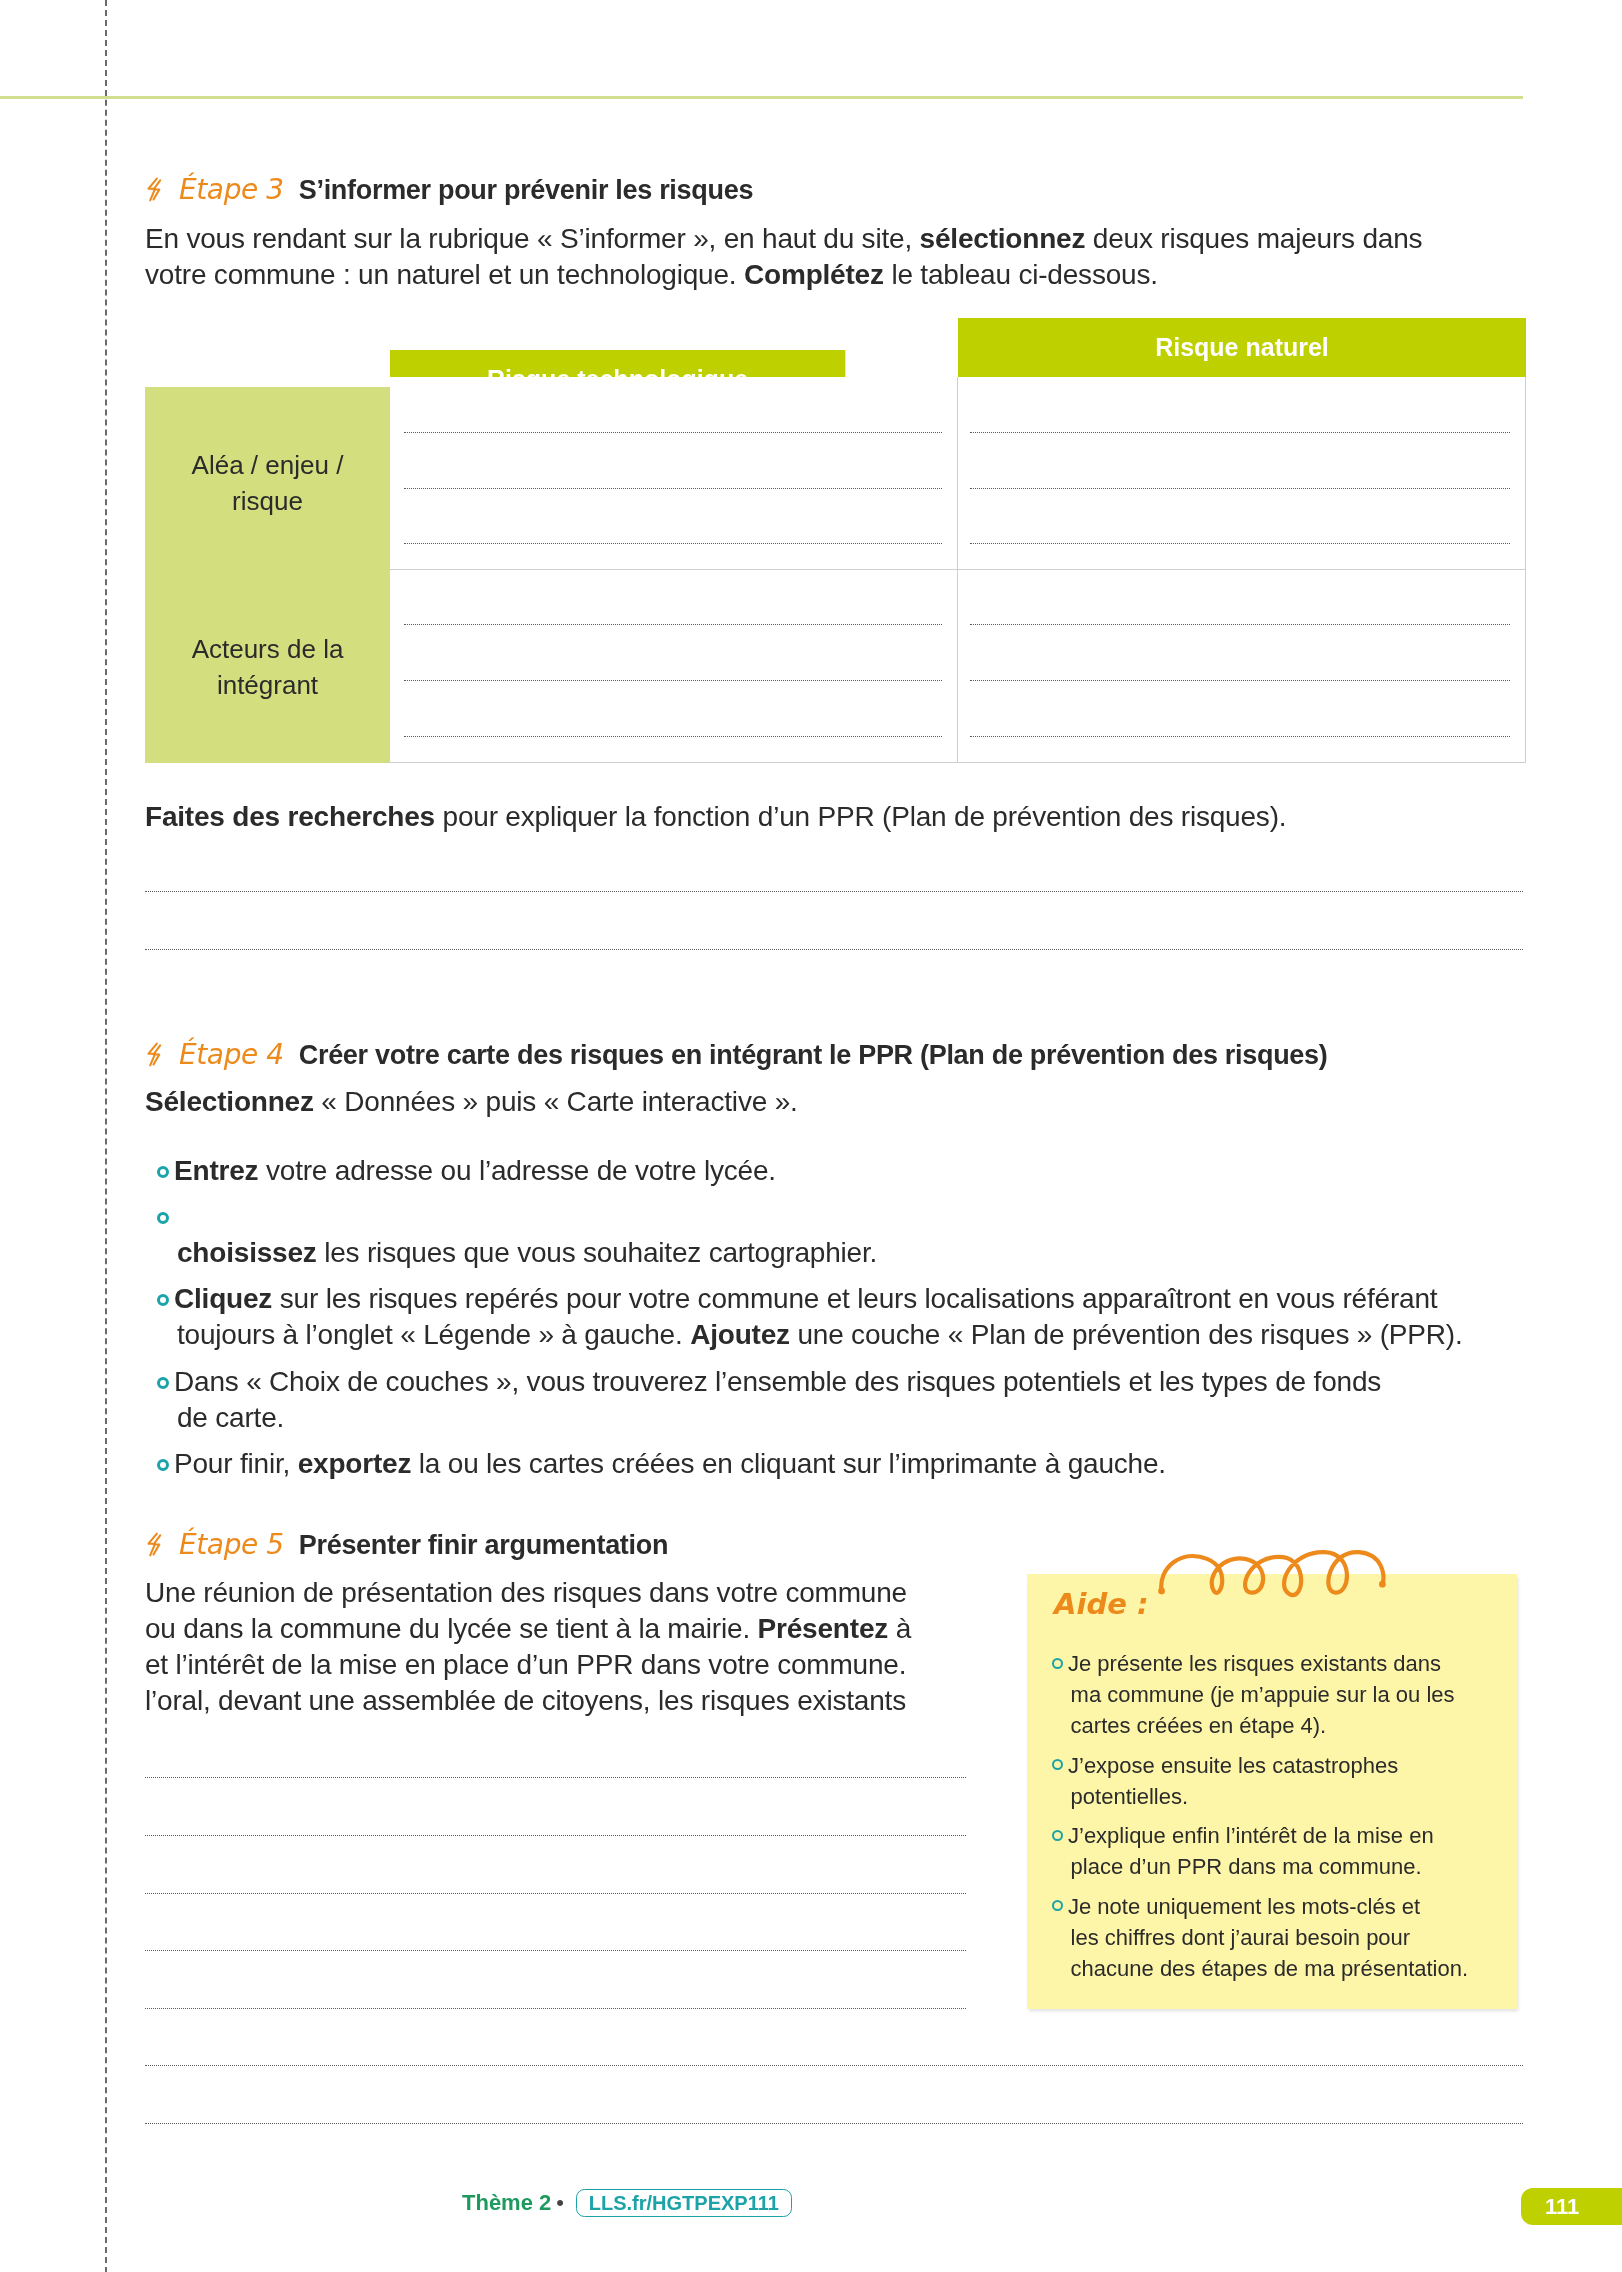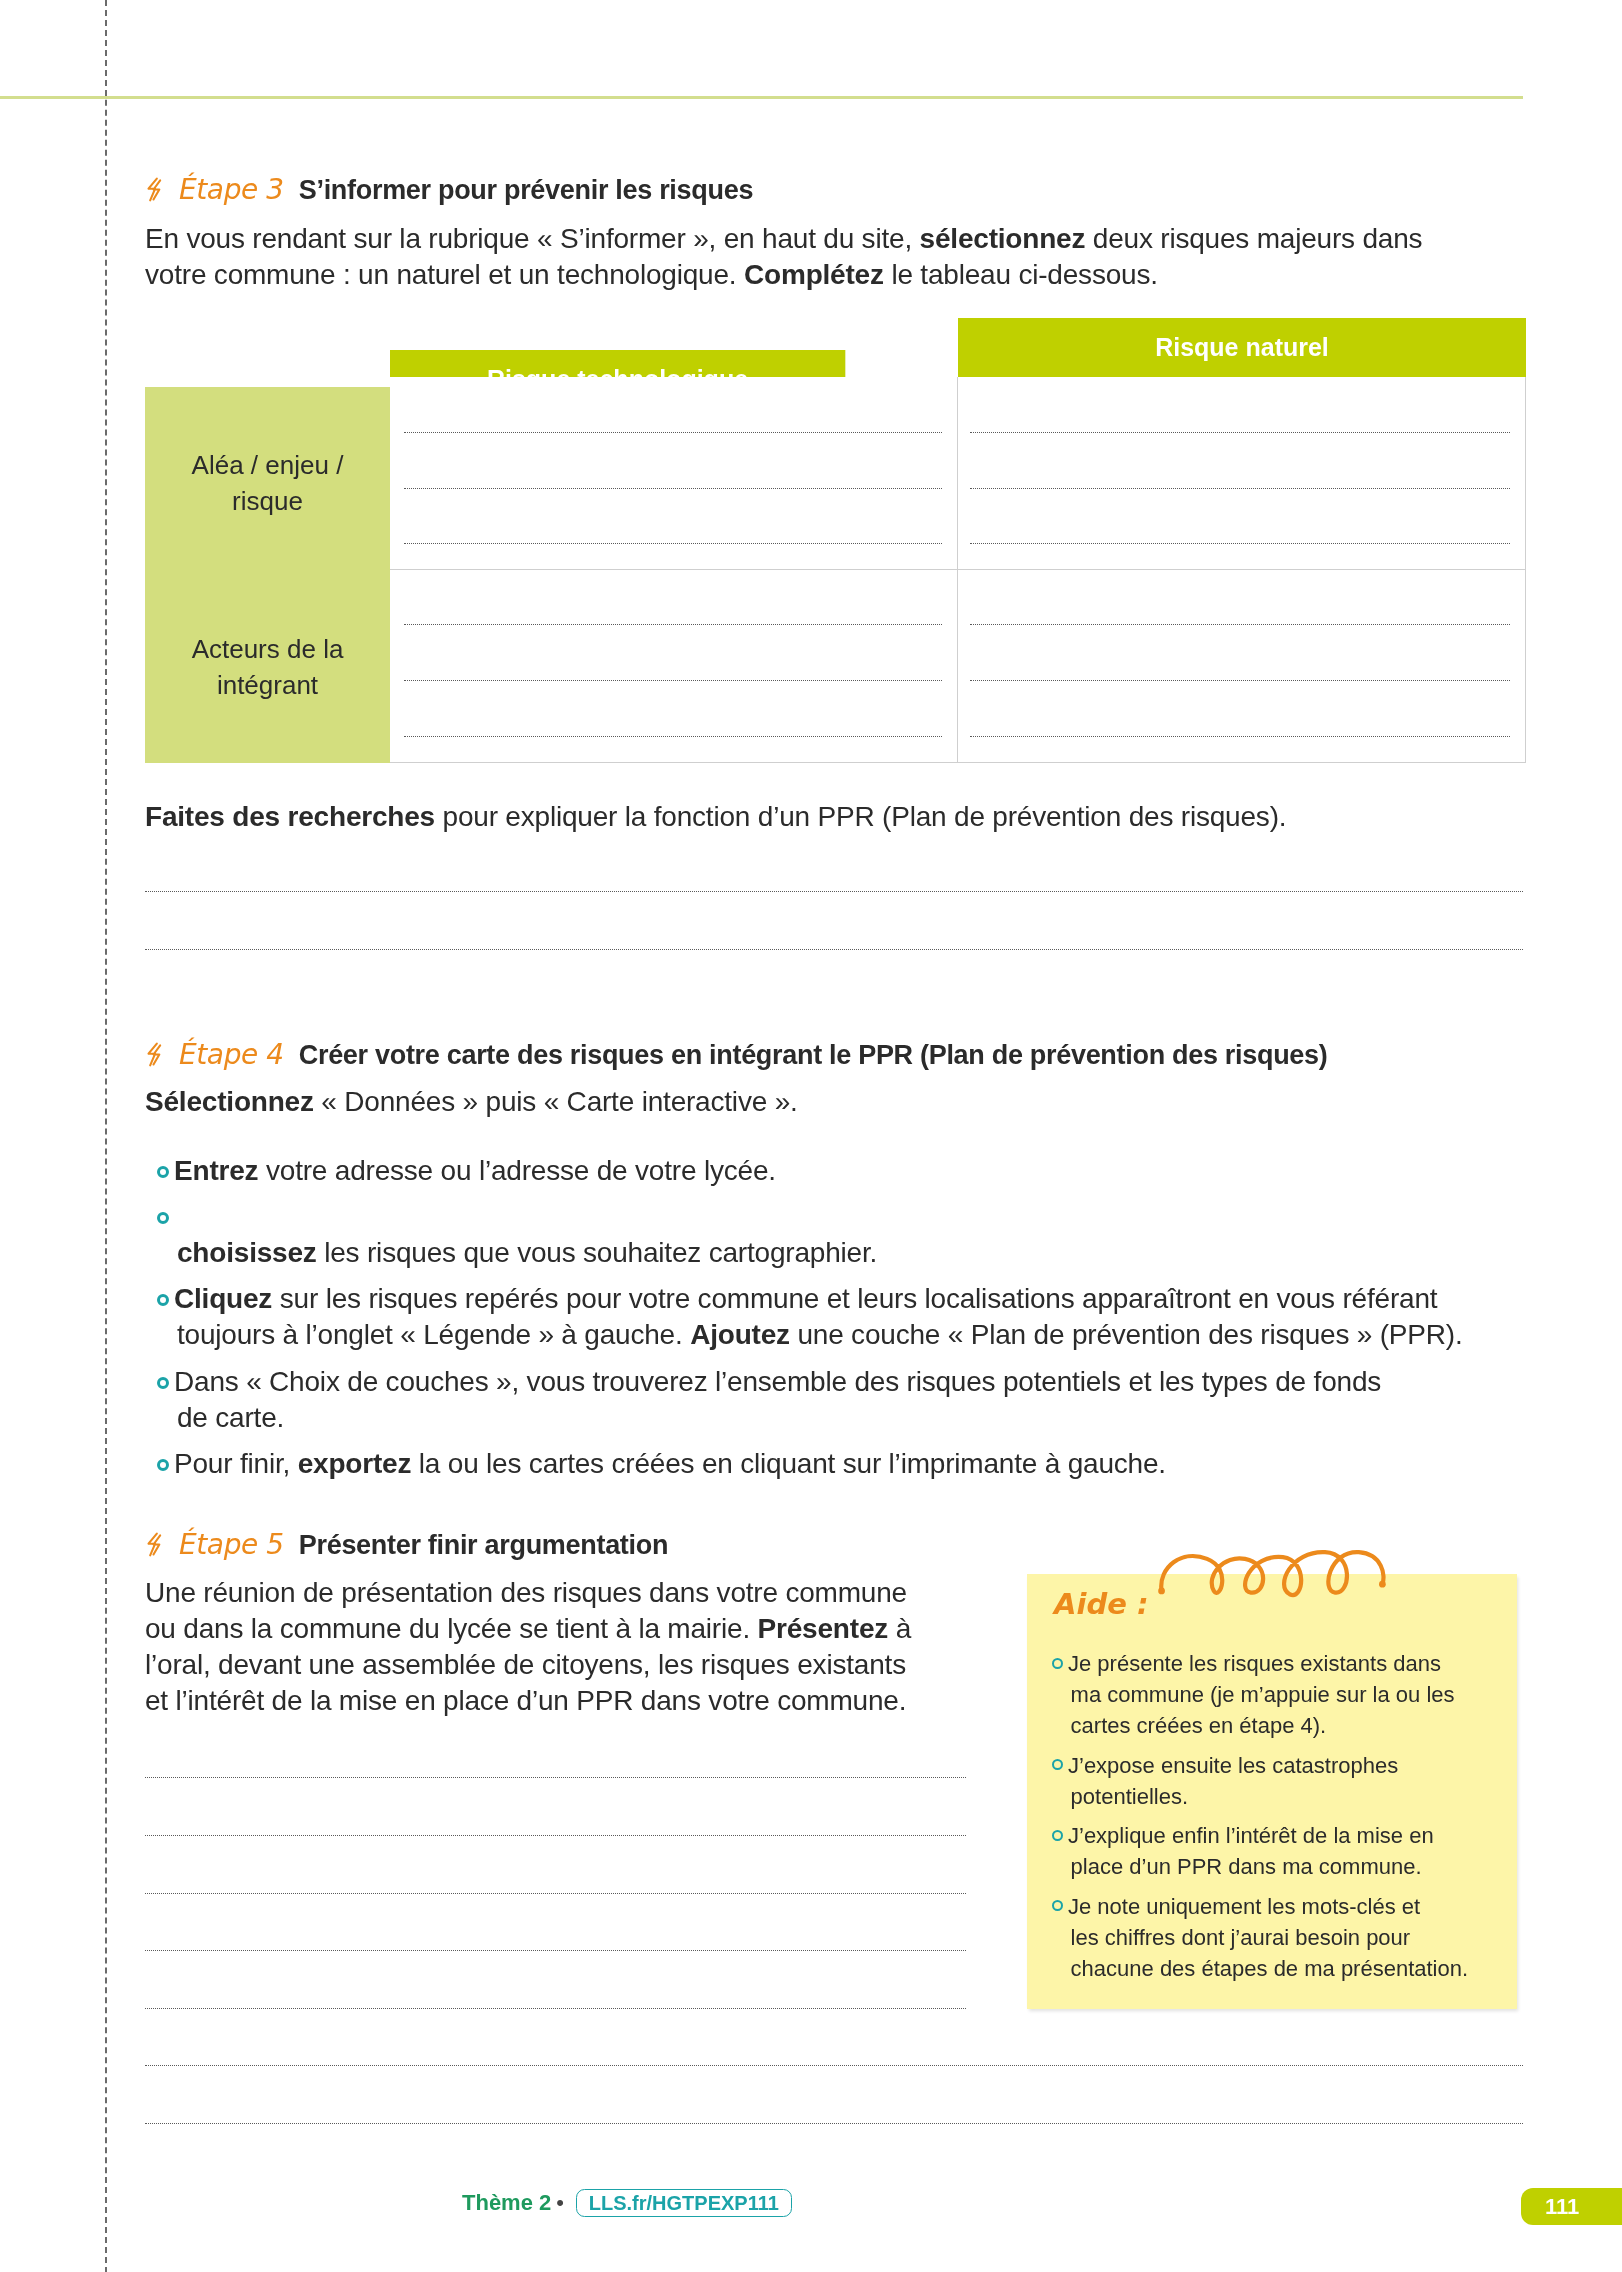--- a/index.html
+++ b/index.html
@@ -138,22 +138,22 @@
 <div class="step-head" style="top:1528px;">
   <svg class="bolt" viewBox="0 0 26 30">
       <path d="M14 2 L4 14 L12 14 L6 28 M18 4 L10 15 L17 15 L10 27" fill="none" stroke="#ec8a1c" stroke-width="2.5" stroke-linejoin="round" stroke-linecap="round"></path>
     </svg>
   <span class="step-label">Étape 5</span>
   <span class="step-title">Présenter finir argumentation</span>
 </div>
 <div class="para" style="top:1575px;">
   <div>Une réunion de présentation des risques dans votre commune</div>
   <div><span>ou dans la commune du lycée se tient à la mairie. </span><b>Présentez</b><span> à</span></div>
+  <div>et l’intérêt de la mise en place d’un PPR dans votre commune.</div>
   <div>l’oral, devant une assemblée de citoyens, les risques existants</div>
-  <div>et l’intérêt de la mise en place d’un PPR dans votre commune.</div>
 </div>
 
 <div class="dotline" style="left:145px;width:821px;top:1777px;"></div>
 <div class="dotline" style="left:145px;width:821px;top:1835px;"></div>
 <div class="dotline" style="left:145px;width:821px;top:1893px;"></div>
 <div class="dotline" style="left:145px;width:821px;top:1950px;"></div>
 <div class="dotline" style="left:145px;width:821px;top:2008px;"></div>
 <div class="dotline" style="left:145px;width:1378px;top:2065px;"></div>
 <div class="dotline" style="left:145px;width:1378px;top:2123px;"></div>
 

